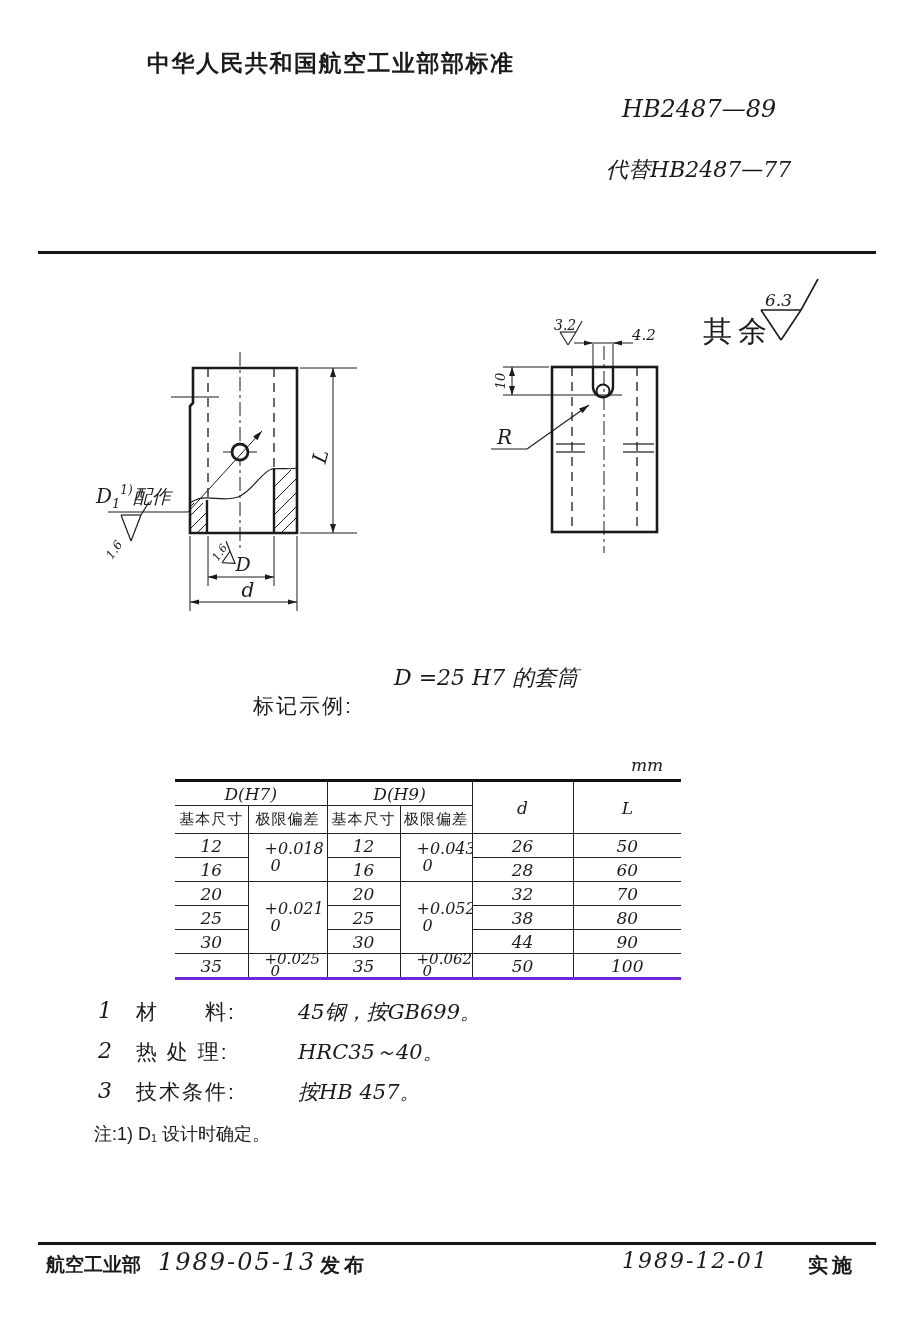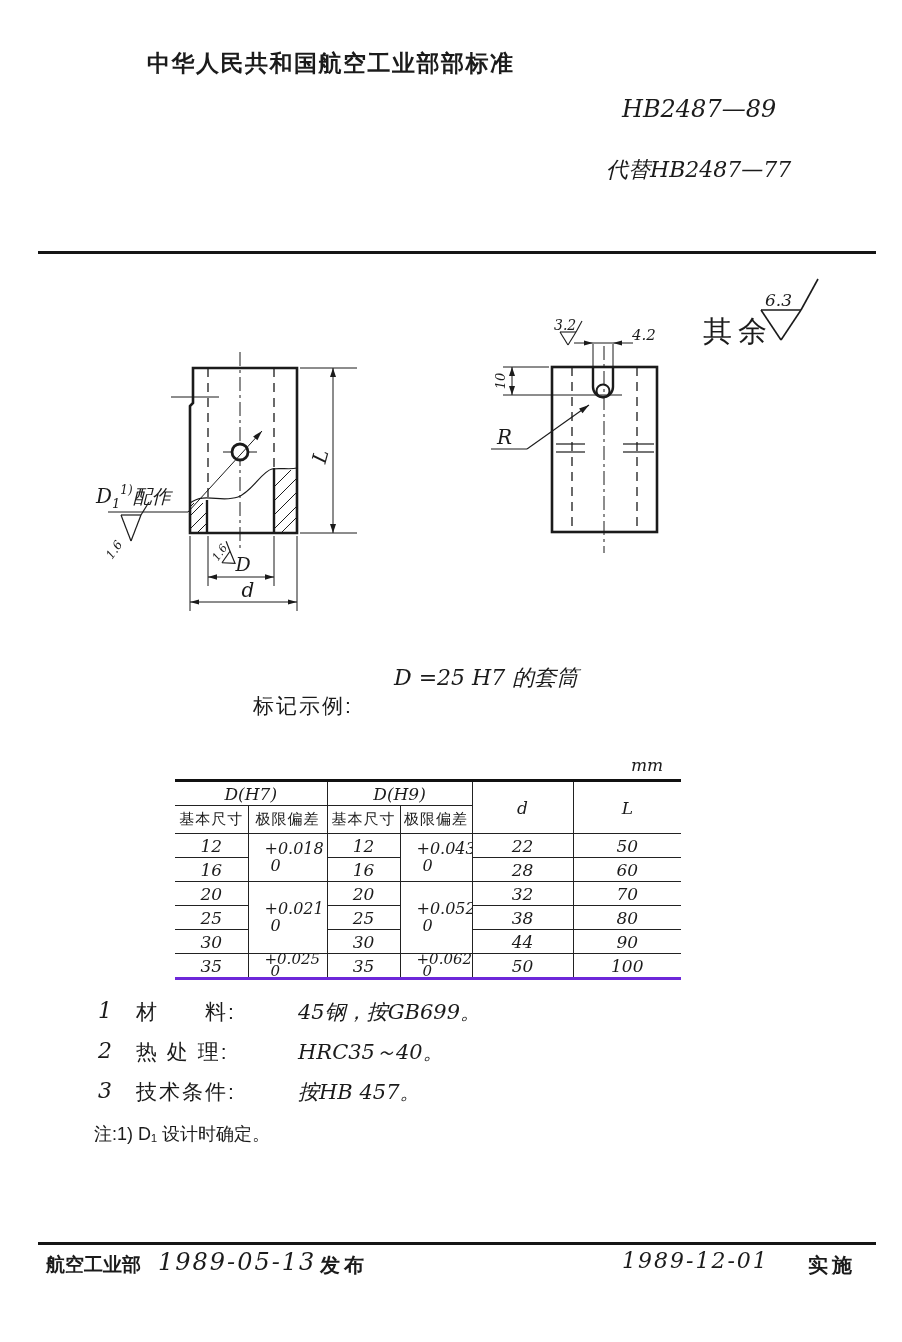--- a/index.html
+++ b/index.html
@@ -218,21 +218,21 @@
       <th class="cjk">基本尺寸</th>
       <th class="cjk">极限偏差</th>
       <th class="cjk">基本尺寸</th>
       <th class="cjk">极限偏差</th>
     </tr>
     <tr>
       <td class="hand">12</td>
       <td class="dev hand" rowspan="2"><span>+0.018</span><span class="zero">0</span></td>
       <td class="hand">12</td>
       <td class="dev hand" rowspan="2"><span>+0.043</span><span class="zero">0</span></td>
-      <td class="hand">22</td>
+      <td class="hand">26</td>
       <td class="hand">50</td>
     </tr>
     <tr>
       <td class="hand">16</td>
       <td class="hand">16</td>
       <td class="hand">28</td>
       <td class="hand">60</td>
     </tr>
     <tr>
       <td class="hand">20</td>

